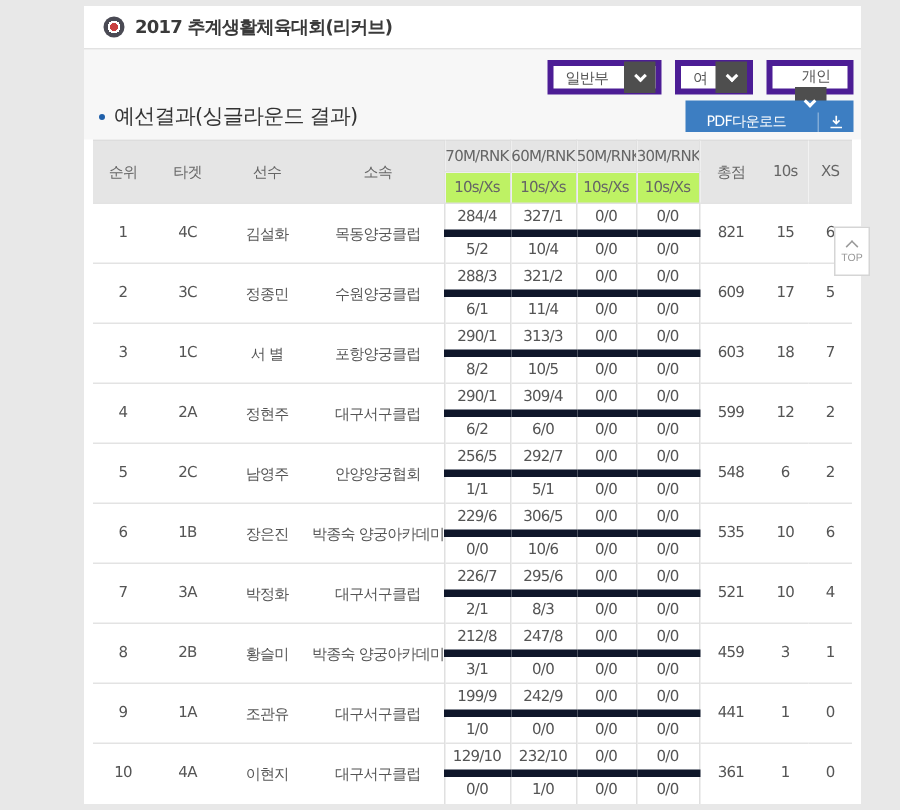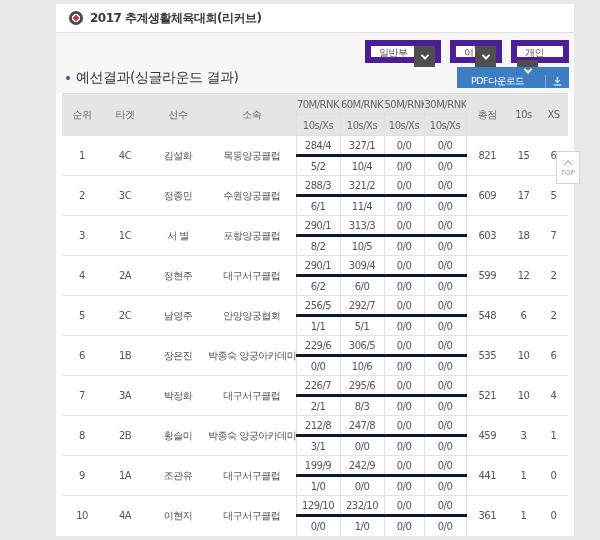--- a/index.html
+++ b/index.html
@@ -22,22 +22,22 @@
     width:14px; height:14px; border-radius:50%; flex:0 0 auto;
     background:radial-gradient(circle at 50% 50%, #c94040 0 2.6px, #ffffff 2.6px 4.3px, #4a4a54 4.3px 7px);
   }
   .page-title { font-size:12px; font-weight:bold; color:#3a3a3a; letter-spacing:-0.5px; }
   
   .filter-row {
     display:flex; justify-content:flex-end; gap:9px;
     padding:7px 5px 0 0; height:31px;
   }
   .dropdown {
-    height:23px; background:#ffffff; border:6px solid #4c1d95;
-    display:flex; align-items:flex-start; justify-content:space-between; cursor:pointer;
+    height:23px; background:#ffffff; border:4px solid #4c1d95;
+    display:flex; align-items:center; justify-content:space-between; cursor:pointer;
   }
   .dd-w1 { width:76px; } .dd-w2 { width:52px; } .dd-w3 { width:58px;flex-direction:column; }
   .dd-label { font-size:10px; color:#555; padding-left:8px; letter-spacing:-0.5px; white-space:nowrap; }
   .dd-btn {
     width:21px; height:21px; background:#4e4e4e; display:flex;
     align-items:center; justify-content:center; flex:0 0 auto;
   }
   .chev-down {
     width:6px; height:6px; border-right:2px solid #fff; border-bottom:2px solid #fff;
     transform:rotate(45deg) translate(-1px,-1px); display:inline-block;
@@ -57,26 +57,26 @@
   }
   .pdf-icon { display:flex; align-items:center; padding-left:6px; border-left:1px solid rgba(255,255,255,.35); height:13px; }
   
   .table-wrap { padding:0 6px; background:#fff; margin:0 0 3px 0; }
   table { width:100%; border-collapse:collapse; table-layout:fixed; background:#fff; }
   th, td {
     font-size:10px; font-weight:normal; color:#555; text-align:center;
     letter-spacing:-0.5px; overflow:hidden; white-space:nowrap;
   }
   thead th { background:#e5e5e5; color:#666; height:21px; border-top:1px solid #ddd; }
-  thead tr.sub th { background:#e5e5e5; }
+  thead tr.sub th { background:#bef264; }
   th.dist, td.dist { border-left:1px solid #e0e0e0; border-right:1px solid #e0e0e0; }
   thead th.dist { border-bottom:1px solid #e0e0e0; }
   tbody td { height:20px; background:#fff; }
   tbody tr.row-top td { border-top:1px solid #e3e3e3; }
-  tbody tr.row-top td.dist { border-bottom:3px solid #0f172a;margin-left:38px; }
+  tbody tr.row-top td.dist { border-bottom:5px solid #0f172a;margin-left:38px; }
   
   .top-btn {
     position:absolute; left:556px; top:151px; width:24px; height:33px;
     background:#fff; border:1px solid #d5d5d5; cursor:pointer;
     display:flex; flex-direction:column; align-items:center; justify-content:center; gap:3px;
   }
   .chev-up {
     width:6px; height:6px; border-right:1.5px solid #9a9a9a; border-top:1.5px solid #9a9a9a;
     transform:rotate(-45deg) translate(-1px,1px); display:inline-block;
   }

